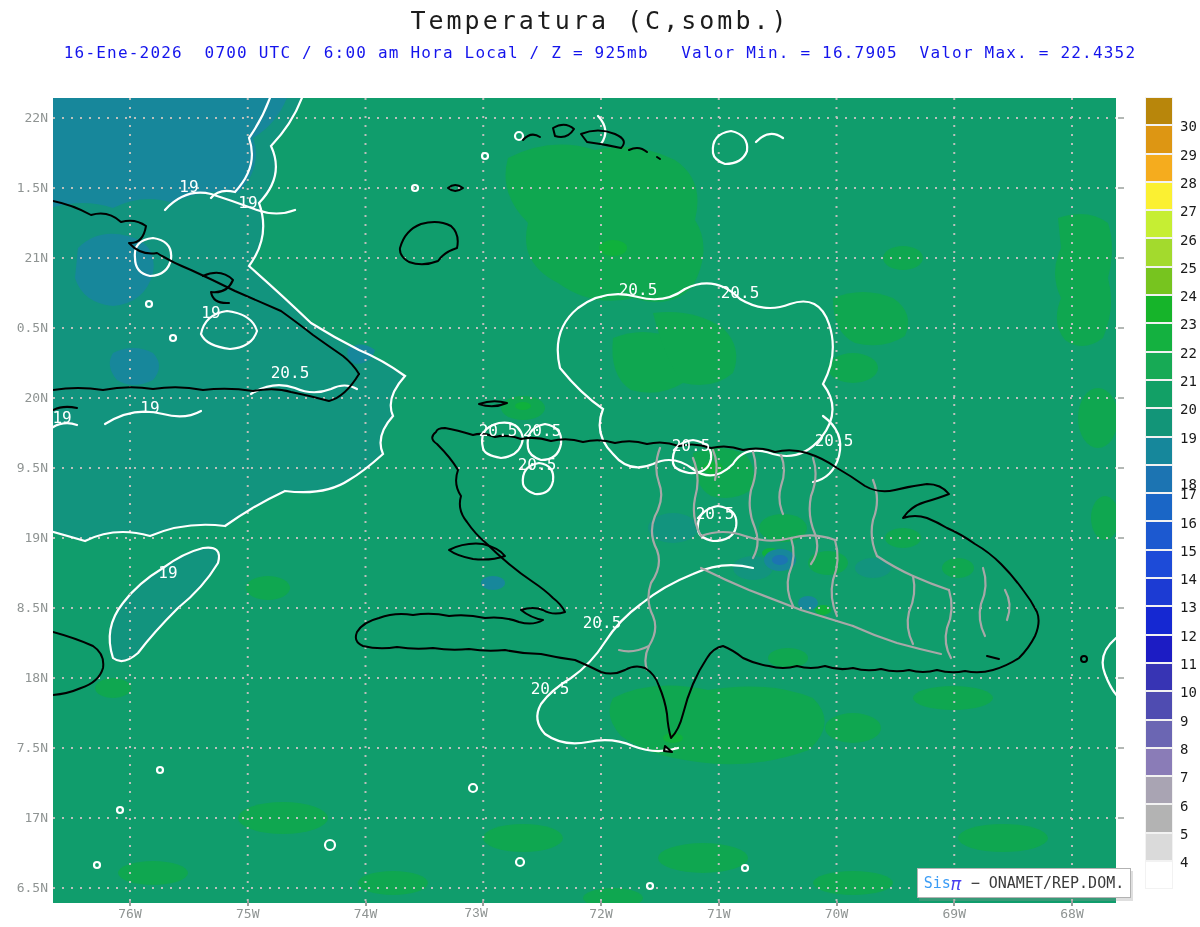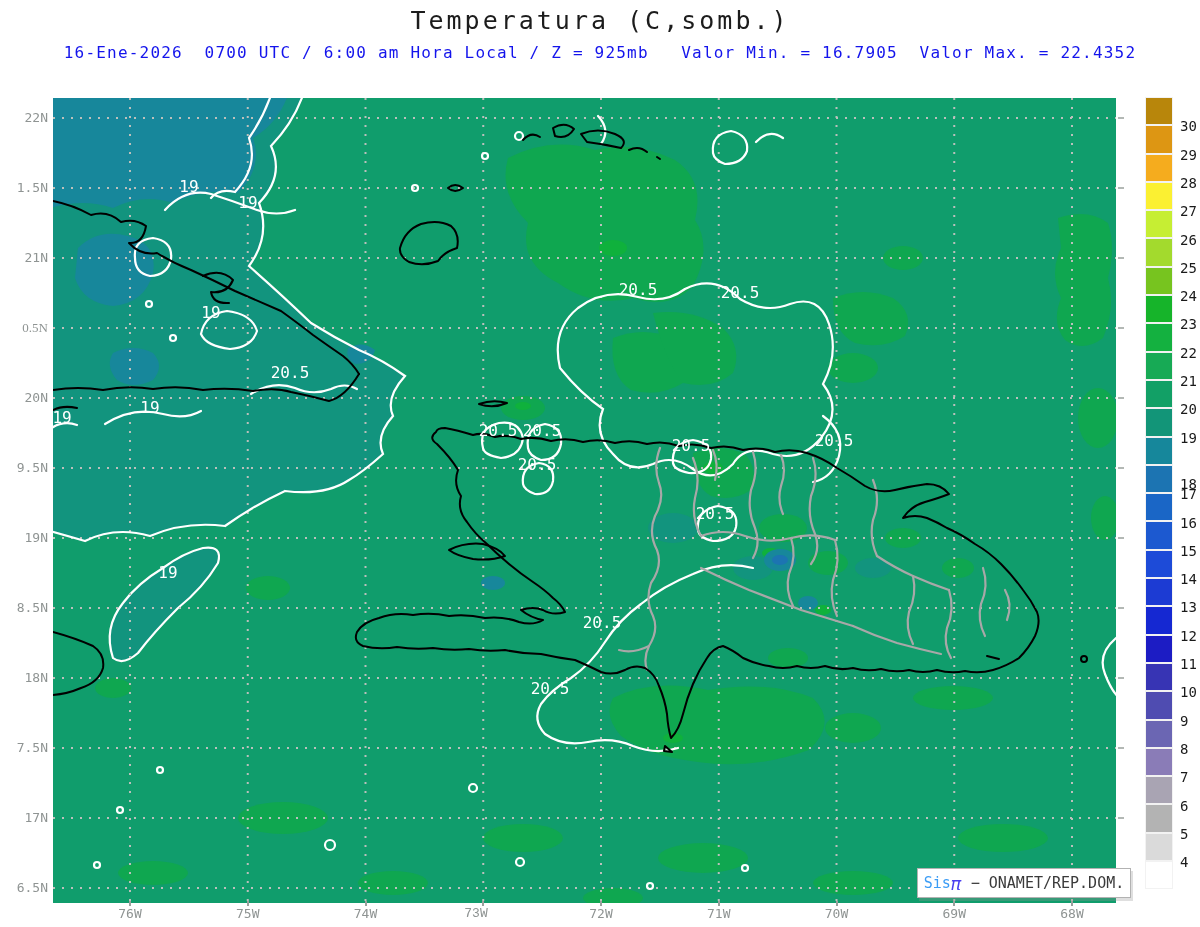--- a/index.html
+++ b/index.html
@@ -219,21 +219,21 @@
           <text x="549" y="530" class="clab" text-anchor="middle">20.5</text>
           <text x="497" y="596" class="clab" text-anchor="middle">20.5</text>
         </g>
     </svg>
   </div>
 
   <div id="yaxis">
       <div class="ylab" style="top: 110px;">22N</div>
       <div class="ylab" style="top: 180px;">1.5N</div>
       <div class="ylab" style="top: 250px;">21N</div>
-      <div class="ylab" style="top: 320px; font-family: Liberation Serif, serif;">0.5N</div>
+      <div class="ylab" style="top: 320px;">0.5N</div>
       <div class="ylab" style="top: 390px;">20N</div>
       <div class="ylab" style="top: 460px; text-align: right;">9.5N</div>
       <div class="ylab" style="top: 530px;">19N</div>
       <div class="ylab" style="top: 600px;">8.5N</div>
       <div class="ylab" style="top: 670px;">18N</div>
       <div class="ylab" style="top: 740px;">7.5N</div>
       <div class="ylab" style="top: 810px;">17N</div>
       <div class="ylab" style="top: 880px;">6.5N</div>
     </div>
   <div id="xaxis">

